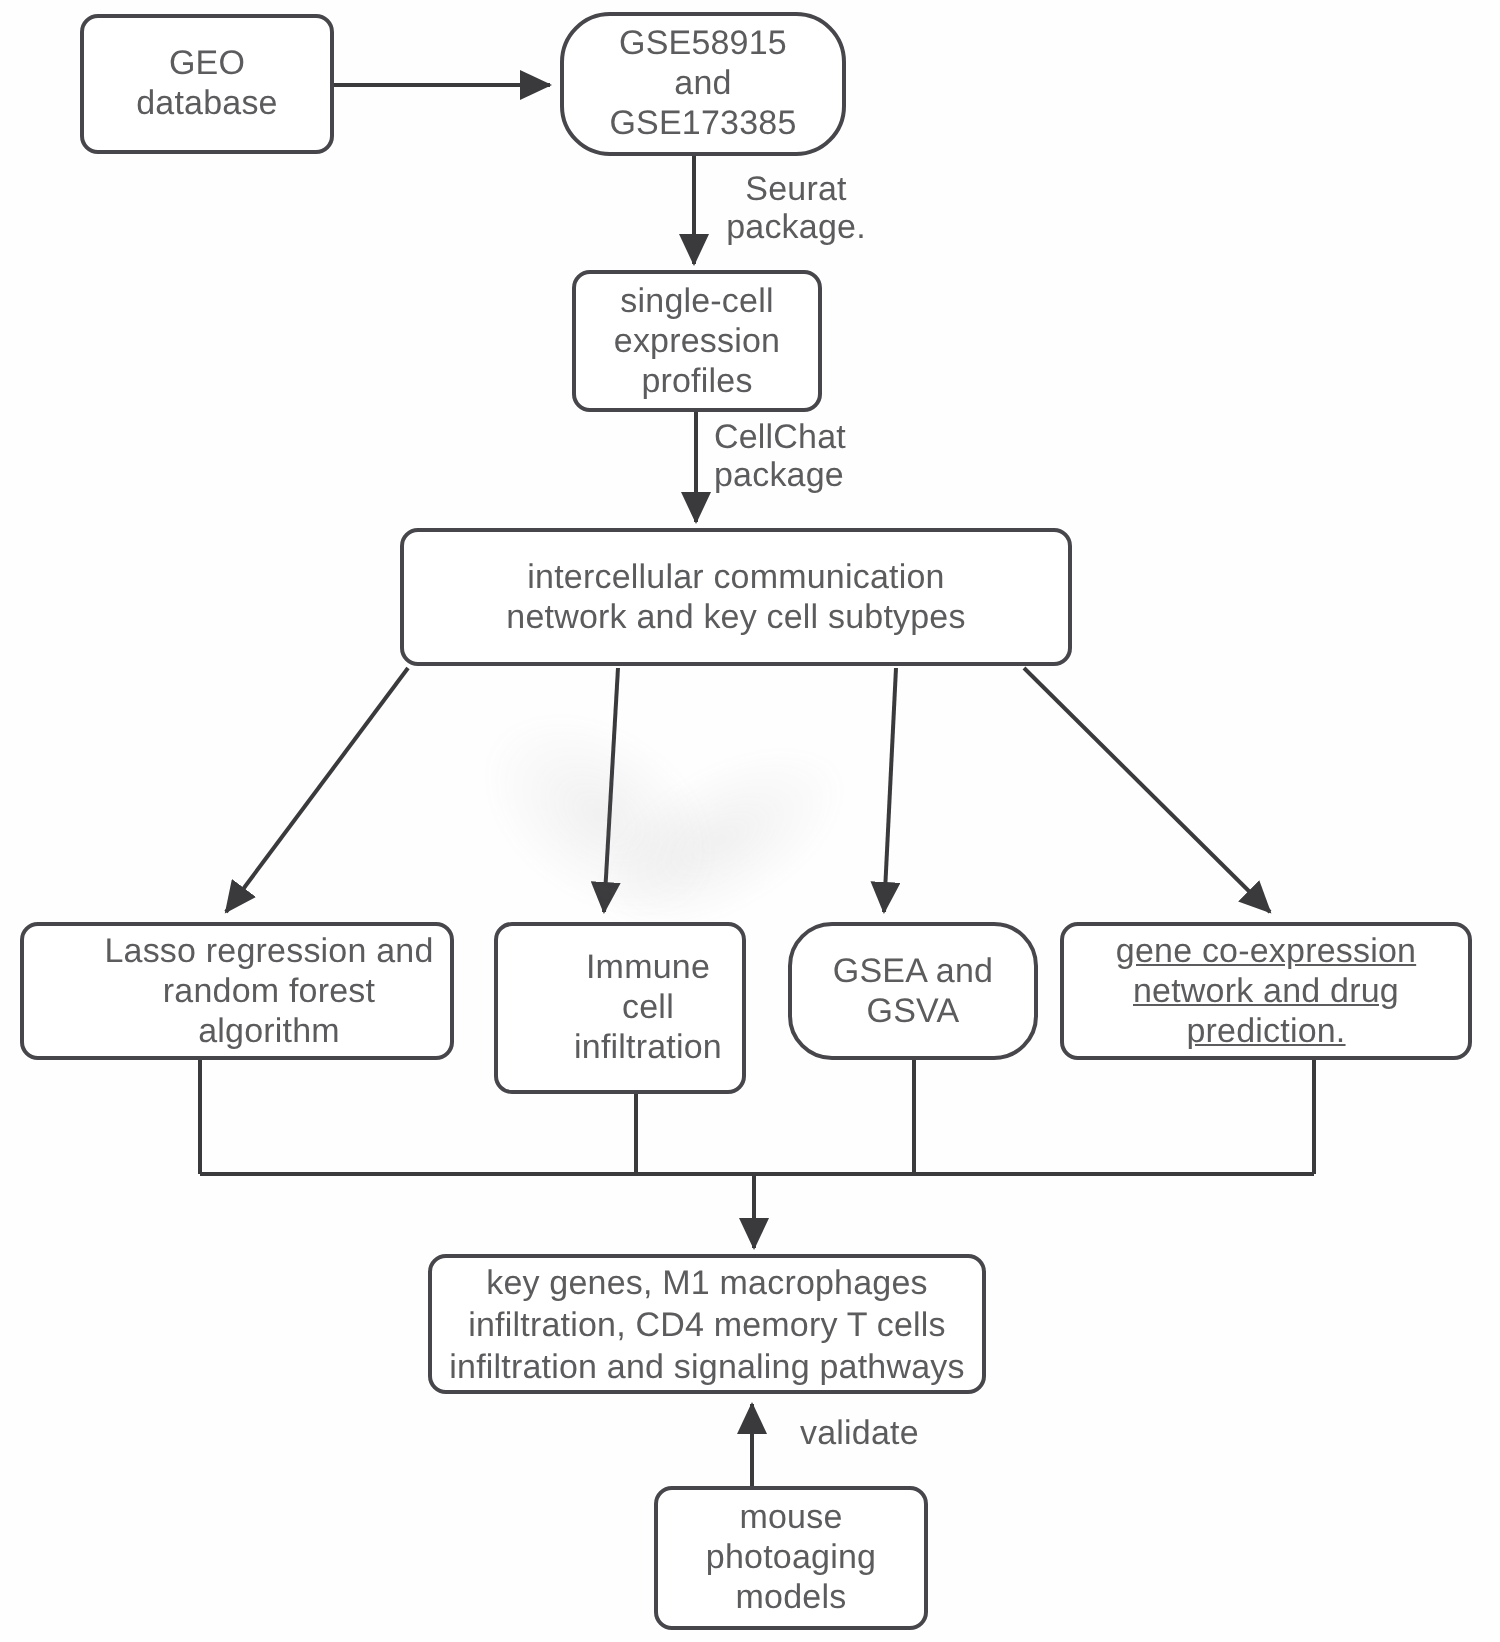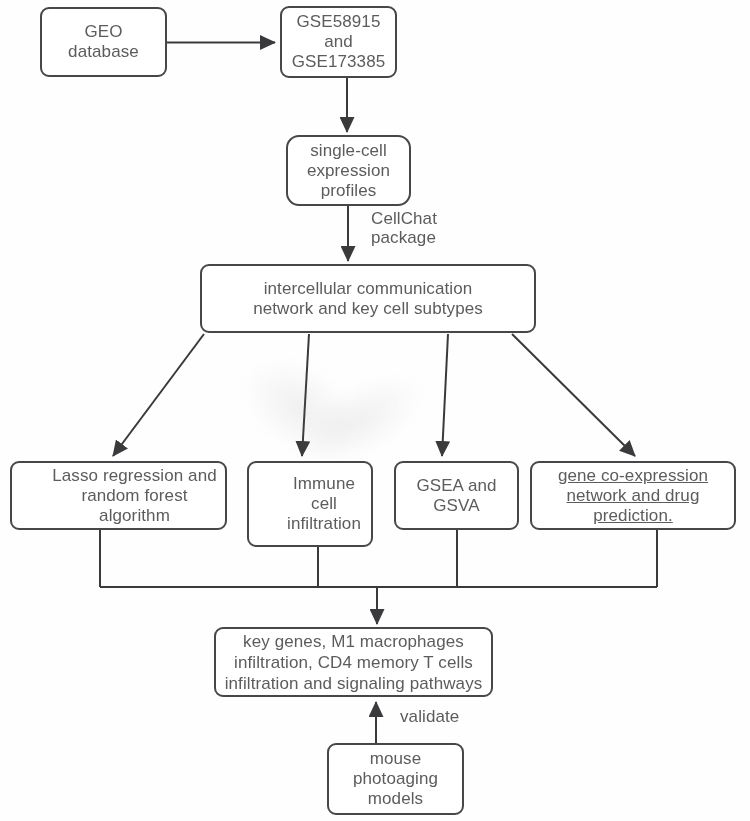--- a/index.html
+++ b/index.html
@@ -69,53 +69,55 @@
 
     <line x1="376" y1="743" x2="376" y2="702" marker-end="url(#ah)"></line>
   </svg>
 
   <div class="smudge" style="left:235px;top:365px;width:130px;height:85px;"></div>
   <div class="smudge" style="left:290px;top:385px;width:140px;height:70px;transform:rotate(-30deg);"></div>
 
   <div class="node" style="left:40px;top:7px;width:127px;height:70px;">GEO
 database</div>
 
-  <div class="node" style="left:280px;top:6px;width:117px;height:72px;">GSE58915
+  <div class="node" style="left:280px;top:6px;width:143px;height:72px;border-radius:25px;">GSE58915
 and
 GSE173385</div>
 
-  <div class="node" style="left:286px;top:135px;width:125px;height:71px;border-radius:13px;">single-cell
+  <div class="node" style="left:286px;top:135px;width:125px;height:71px;">single-cell
 expression
 profiles</div>
 
   <div class="node" style="left:200px;top:264px;width:336px;height:69px;">intercellular communication
 network and  key cell subtypes</div>
 
   <div class="node" style="left:10px;top:461px;width:217px;height:69px;padding-left:36px;">Lasso regression and
 random forest
 algorithm</div>
 
   <div class="node" style="left:247px;top:461px;width:126px;height:86px;padding-left:32px;">Immune
 cell
 infiltration</div>
 
-  <div class="node" style="left:394px;top:461px;width:125px;height:69px;">GSEA and
+  <div class="node" style="left:394px;top:461px;width:125px;height:69px;border-radius:22px;">GSEA and
 GSVA</div>
 
   <div class="node" style="left:530px;top:461px;width:206px;height:69px;text-decoration:underline;">gene co-expression
 network and drug
 prediction.</div>
 
   <div class="node" style="left:214px;top:627px;width:279px;height:70px;line-height:21px;">key genes, M1 macrophages
 infiltration, CD4 memory T cells
 infiltration and signaling pathways</div>
 
   <div class="node" style="left:327px;top:743px;width:137px;height:72px;">mouse
 photoaging
 models</div>
 
+  <div class="edge-label center" style="left:358px;top:85px;width:80px;">Seurat
+package.</div>
 
-  <div class="edge-label" style="left:371px;top:209px;width:90px;">CellChat
+  <div class="edge-label" style="left:357px;top:209px;width:90px;">CellChat
 package</div>
 
   <div class="edge-label" style="left:400px;top:707px;width:70px;">validate</div>
 
 </div>
 
 </body></html>

